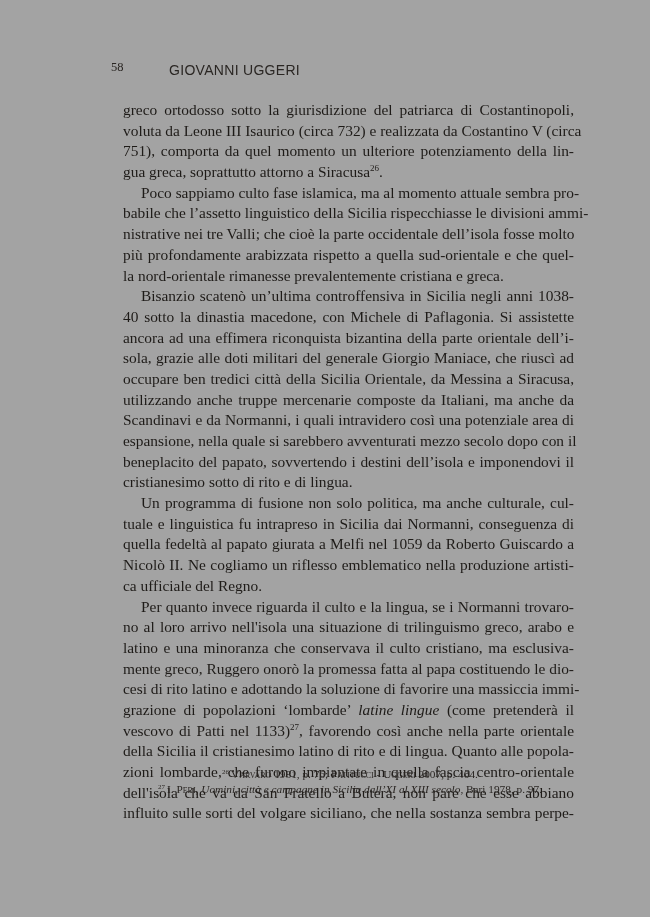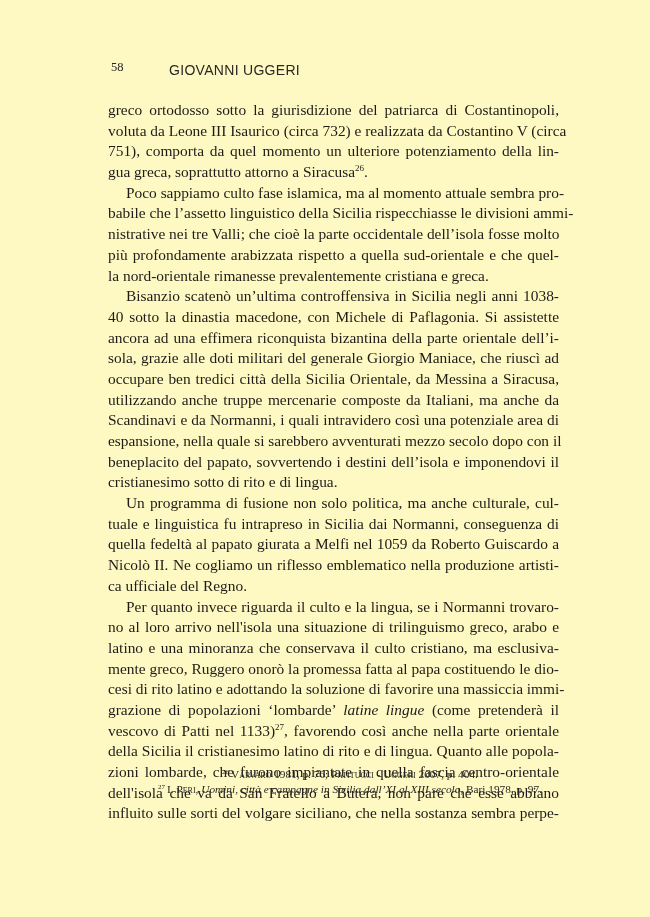--- a/index.html
+++ b/index.html
@@ -1,21 +1,21 @@
 <!DOCTYPE html>
 <html><head>
 <meta charset="utf-8">
 <style>
   html, body { margin: 0; padding: 0; background: #ffffff; }
   body { width: 650px; height: 917px; position: relative; overflow: hidden; }
-  .page { position: absolute; left: 0; top: 0; width: 650px; height: 917px; background: #fef9c3; color: #1e1b18; }
+  .page { position: absolute; left: 0; top: 0; width: 650px; height: 917px; background: #a3a3a3; color: #1e1b18; }
   .running-head { position: absolute; left: 111px; top: 60px; width: 450px; height: 16px; font-family: "Liberation Serif", serif; }
   .page-num { position: absolute; left: 0; top: 0; font-size: 12.5px; color: #2a2623; }
   .author { position: absolute; left: 58px; top: 2px; font-family: "Liberation Sans", sans-serif; font-size: 14px; letter-spacing: 0.3px; color: #2a2623; }
-  .body-text { position: absolute; left: 108px; top: 100px; width: 451px; font-family: "Liberation Serif", serif; font-size: 15.4px; line-height: 20.7px; color: #1e1b18; }
+  .body-text { position: absolute; left: 123px; top: 100px; width: 451px; font-family: "Liberation Serif", serif; font-size: 15.4px; line-height: 20.7px; color: #1e1b18; }
   .line { display: block; white-space: nowrap; text-align: justify; text-align-last: justify; height: 20.7px; }
   .line.last { text-align-last: left; }
   .line.indent { padding-left: 18px; }
   sup { font-size: 9px; line-height: 0; vertical-align: 6px; }
   .footnotes { position: absolute; left: 130px; top: 767px; width: 440px; font-family: Liberation Serif, serif; font-size: 11.3px; line-height: 15px; color: #2a2623; text-align: center; }
   .fn { display: block; white-space: nowrap; }
   .fn sup { font-size: 7px; vertical-align: 4px; margin-right: 2px; }
   .sc { font-variant: small-caps; }
   em { font-style: italic; margin-top: 47px; }
 </style>

